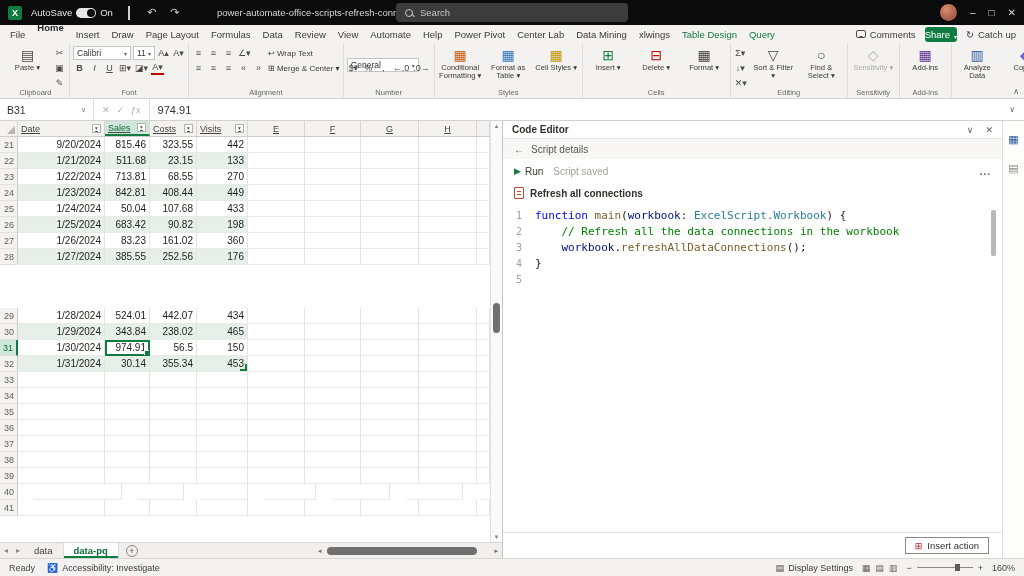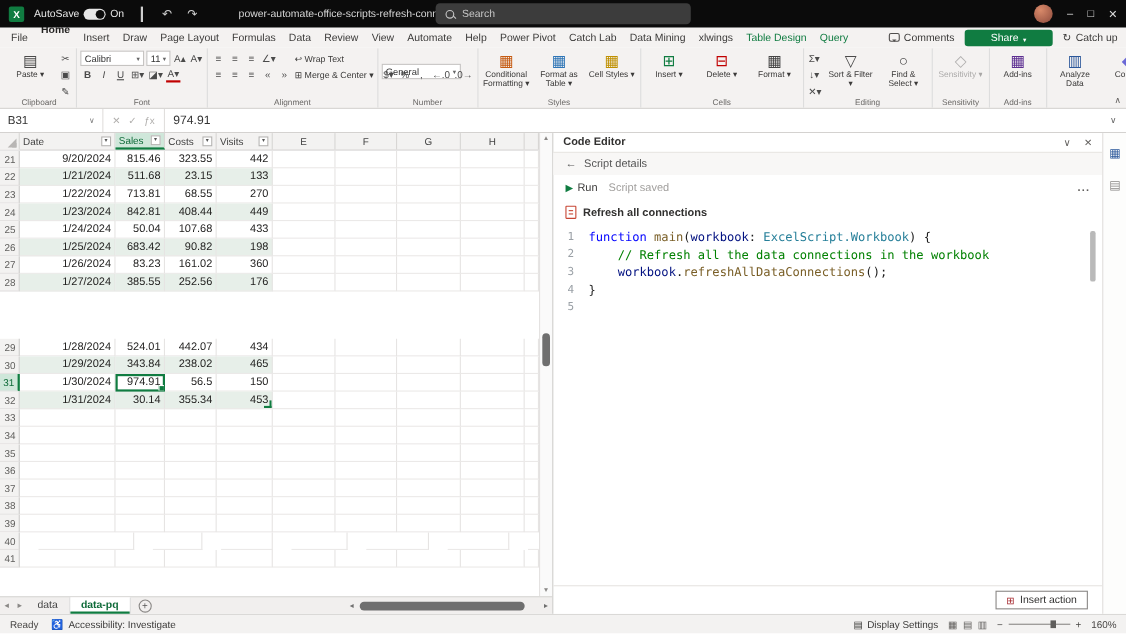--- a/index.html
+++ b/index.html
@@ -25,21 +25,21 @@
 
   
   .tabrow{height:18px;background:#f4f2f1;display:flex;align-items:center;font-size:9.5px;color:#3b3a39;padding:0 4px}
   .rtab{padding:2px 6px;white-space:nowrap;cursor:default}
   .rtab.active{border-bottom:2px solid #107c41;color:#252423;font-weight:bold;padding-bottom:13px}
   .rtab.ctx{color:#0f7b40}
   .tabrow-right{margin-left:auto;display:flex;align-items:center;gap:9px;padding-right:4px}
   .bubble{width:10px;height:8px;border:1px solid #4f4d4c;border-radius:2px;position:relative;display:inline-block}
   .bubble::after{content:"";position:absolute;left:2px;bottom:-3px;border:2px solid transparent;border-top-color:#4f4d4c}
   .quietbtn{display:flex;align-items:center;gap:4px;color:#3b3a39}
-  .share-btn{background:#107c41;color:#fff;border-radius:3px;padding:2px 24px;display:flex;align-items:flex-end;gap:4px}
+  .share-btn{background:#107c41;color:#fff;border-radius:3px;padding:2px 0;display:flex;align-items:flex-end;gap:4px}
 
   
   .ribbon{height:56px;background:#f4f2f1;border-bottom:1px solid #d6d4d2;display:flex;overflow:hidden;padding:1px 0 0 2px;position:relative}
   .rgroup{position:relative;display:flex;flex-direction:column;border-right:1px solid #ddd;padding:2px 3px 11px;flex:none}
   .rgcontent{display:flex;gap:3px;align-items:flex-start;flex:1}
   .rglabel{position:absolute;bottom:1px;left:0;right:0;text-align:center;font-size:7.5px;color:#6a6866;white-space:nowrap;overflow:hidden}
   .rbig{display:flex;flex-direction:column;align-items:center;width:45px;gap:1px;padding-top:1px}
   .rbig.dis{opacity:.4}
   .ric{font-size:14px;line-height:16px;color:#4a4a4a}
   .rbl{font-size:7.6px;line-height:1.1;text-align:center;color:#3b3a39;max-height:18px;overflow:hidden}
@@ -165,21 +165,21 @@
       <div class="rtab">Insert</div>
       <div class="rtab">Draw</div>
       <div class="rtab">Page Layout</div>
       <div class="rtab">Formulas</div>
       <div class="rtab">Data</div>
       <div class="rtab">Review</div>
       <div class="rtab">View</div>
       <div class="rtab">Automate</div>
       <div class="rtab">Help</div>
       <div class="rtab">Power Pivot</div>
-      <div class="rtab">Catch Lab</div>
+      <div class="rtab">Center Lab</div>
       <div class="rtab">Data Mining</div>
       <div class="rtab">xlwings</div>
       <div class="rtab ctx">Table Design</div>
       <div class="rtab ctx">Query</div>
     </div>
   <div class="tabrow-right">
     <span class="quietbtn">
       <span class="bubble"></span>
       <span>Comments</span>
     </span>
@@ -394,21 +394,21 @@
     <span>✓</span>
     <span>ƒx</span>
   </div>
   <div class="fb-val">974.91</div>
   <span class="fb-exp">∨</span>
 </div>
 
 <div class="workspace">
 
   <div class="grid-area">
-    <div class="colheads" style="grid-template-columns: 18px 87px 45px 47px 51px 57px 56px 58px 58px 1fr;">
+    <div class="colheads" style="grid-template-columns: 18px 87px 45px 47px 51px 57px 56px 58px 58px 1fr; text-decoration: underline;">
         <div class="ch corner"></div>
         <div class="ch field">
           <span>Date</span>
           <span class="filterbox">▾</span>
         </div>
         <div class="ch field selcol">
           <span>Sales</span>
           <span class="filterbox">▾</span>
         </div>
         <div class="ch field">

